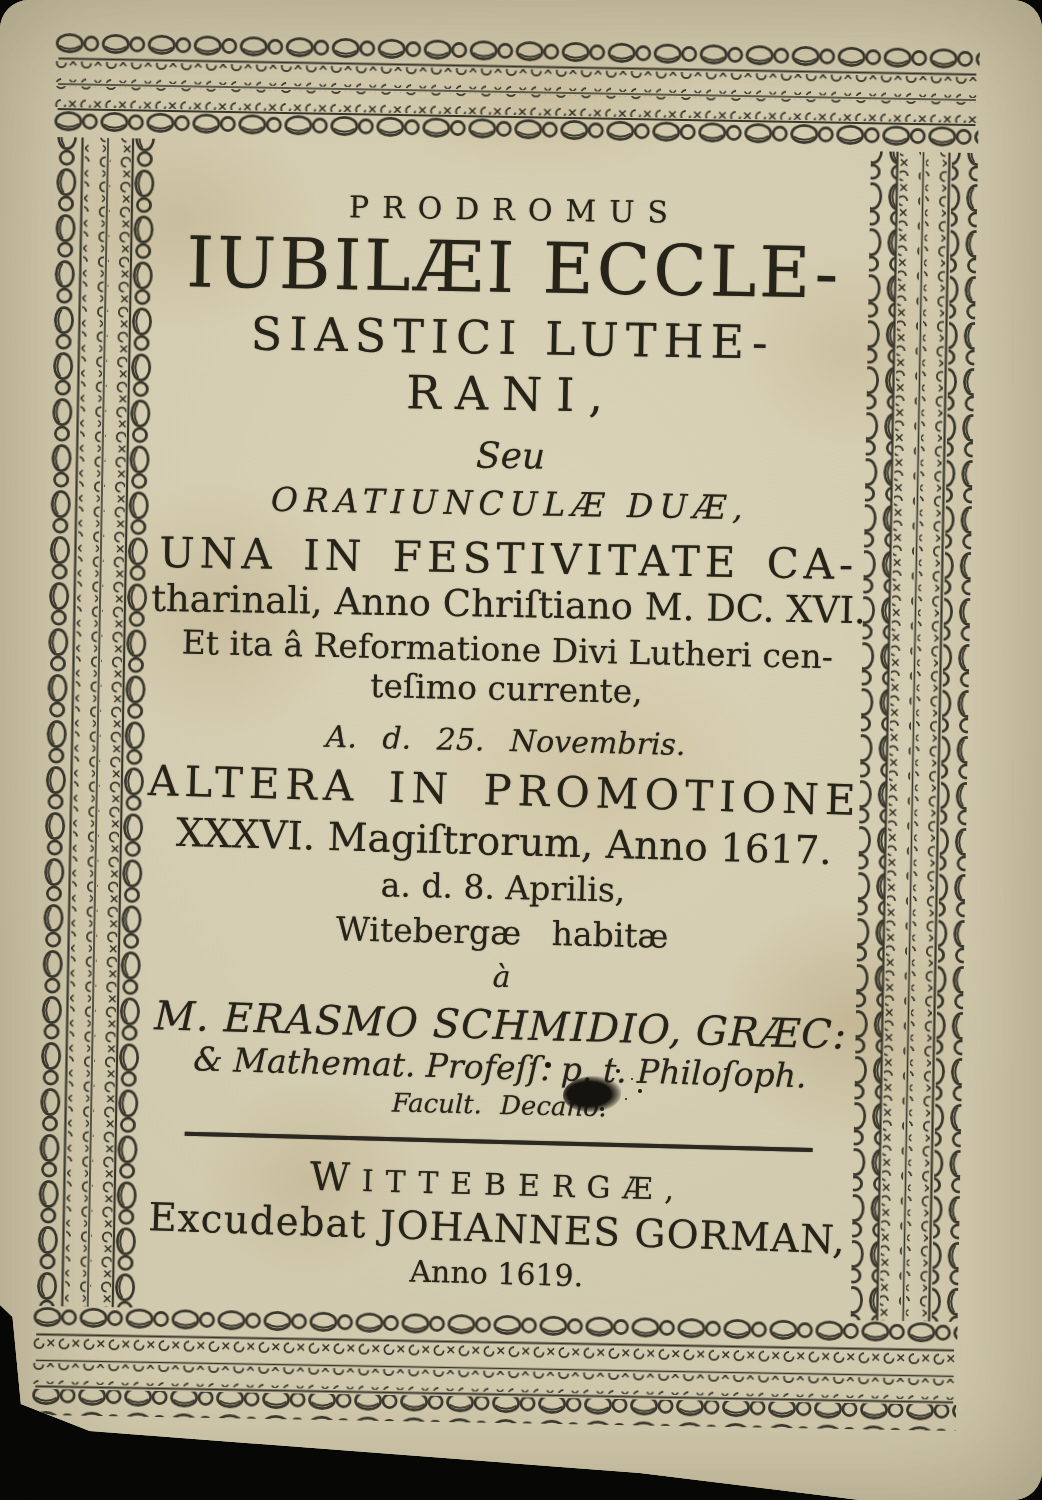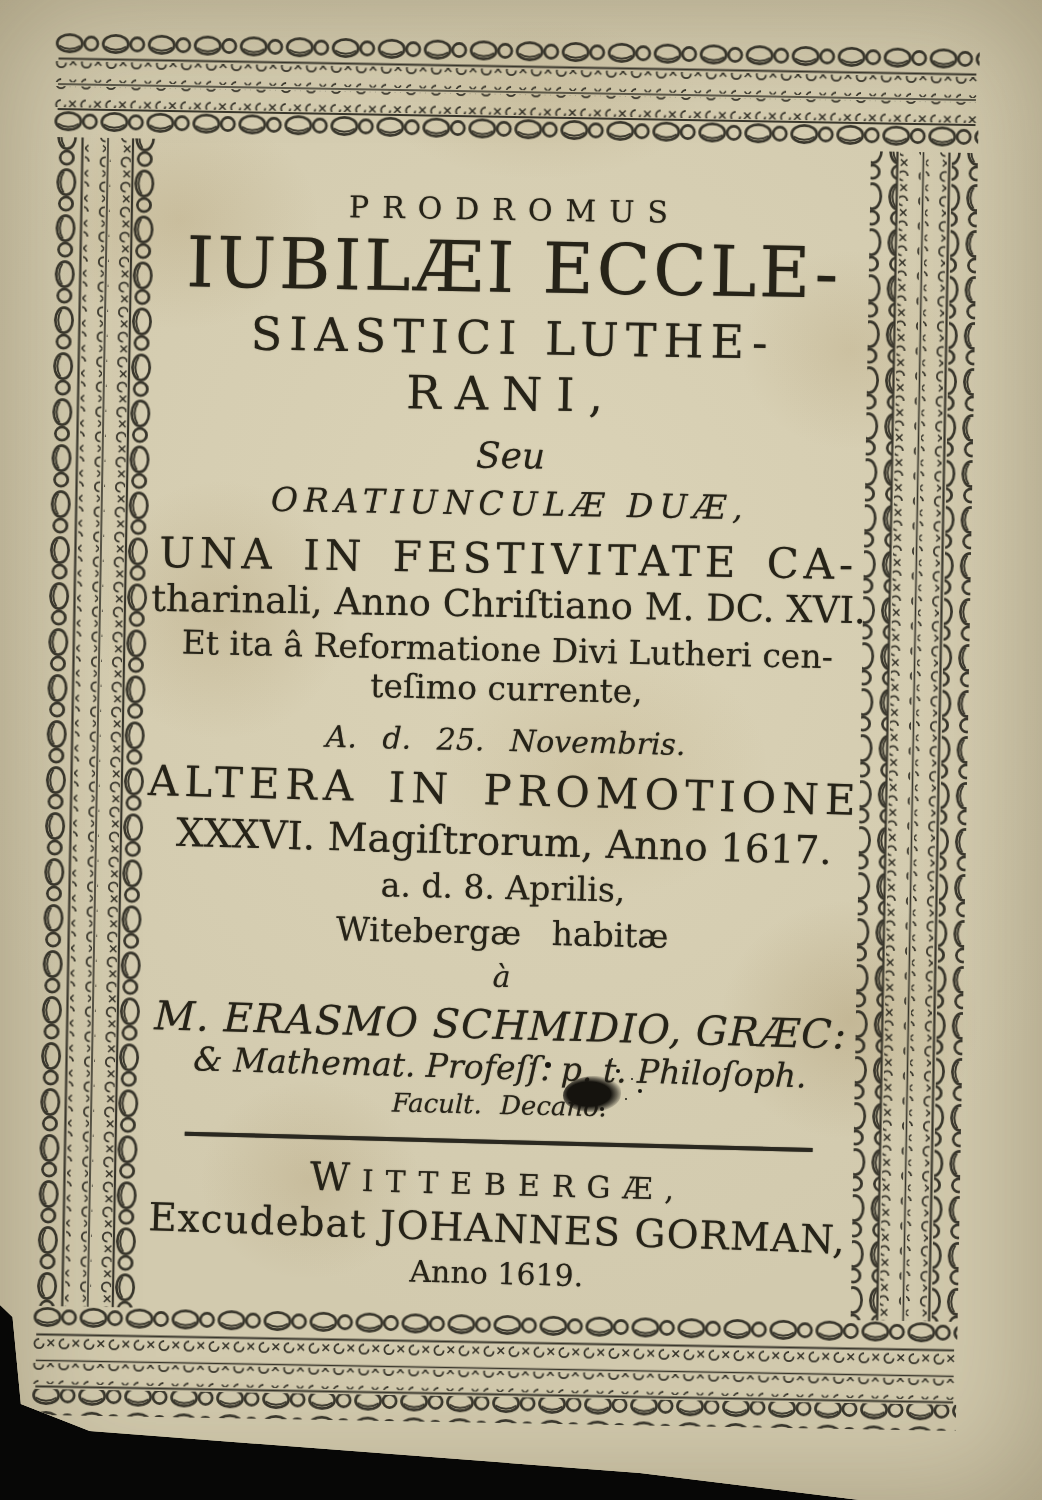--- a/index.html
+++ b/index.html
@@ -1,17 +1,17 @@
 <!DOCTYPE html>
 <html><head>
 <meta charset="utf-8">
 <style>
   html,body{margin:0;padding:0;background:#070706;}
   #stage{position:relative;width:1042px;height:1500px;overflow:hidden;
-         background:#070706;font-family:"DejaVu Serif","Liberation Serif",serif;}
+         background:#070706;font-family:"DejaVu Serif","Liberation Serif",serif;border-radius:29px;}
 
   
   #paper{position:absolute;inset:0;
     background:
       radial-gradient(ellipse 900px 1100px at 52% 38%, rgba(226,218,190,.55), rgba(0,0,0,0) 70%),
       radial-gradient(ellipse 1400px 1800px at 50% 50%, #d2caae 55%, #bfb697 92%, #b2a98a 100%);
     background-color:#ccc4a7;
     clip-path:polygon(0 0,100% 0,100% 100%,82.5% 100%,61.4% 98.2%,8.6% 95.4%,2% 93.6%,1.2% 87.8%,0 87%);
     box-shadow:inset 0 0 130px rgba(85,72,40,.38);}
   .stain{position:absolute;border-radius:50%;pointer-events:none;}

